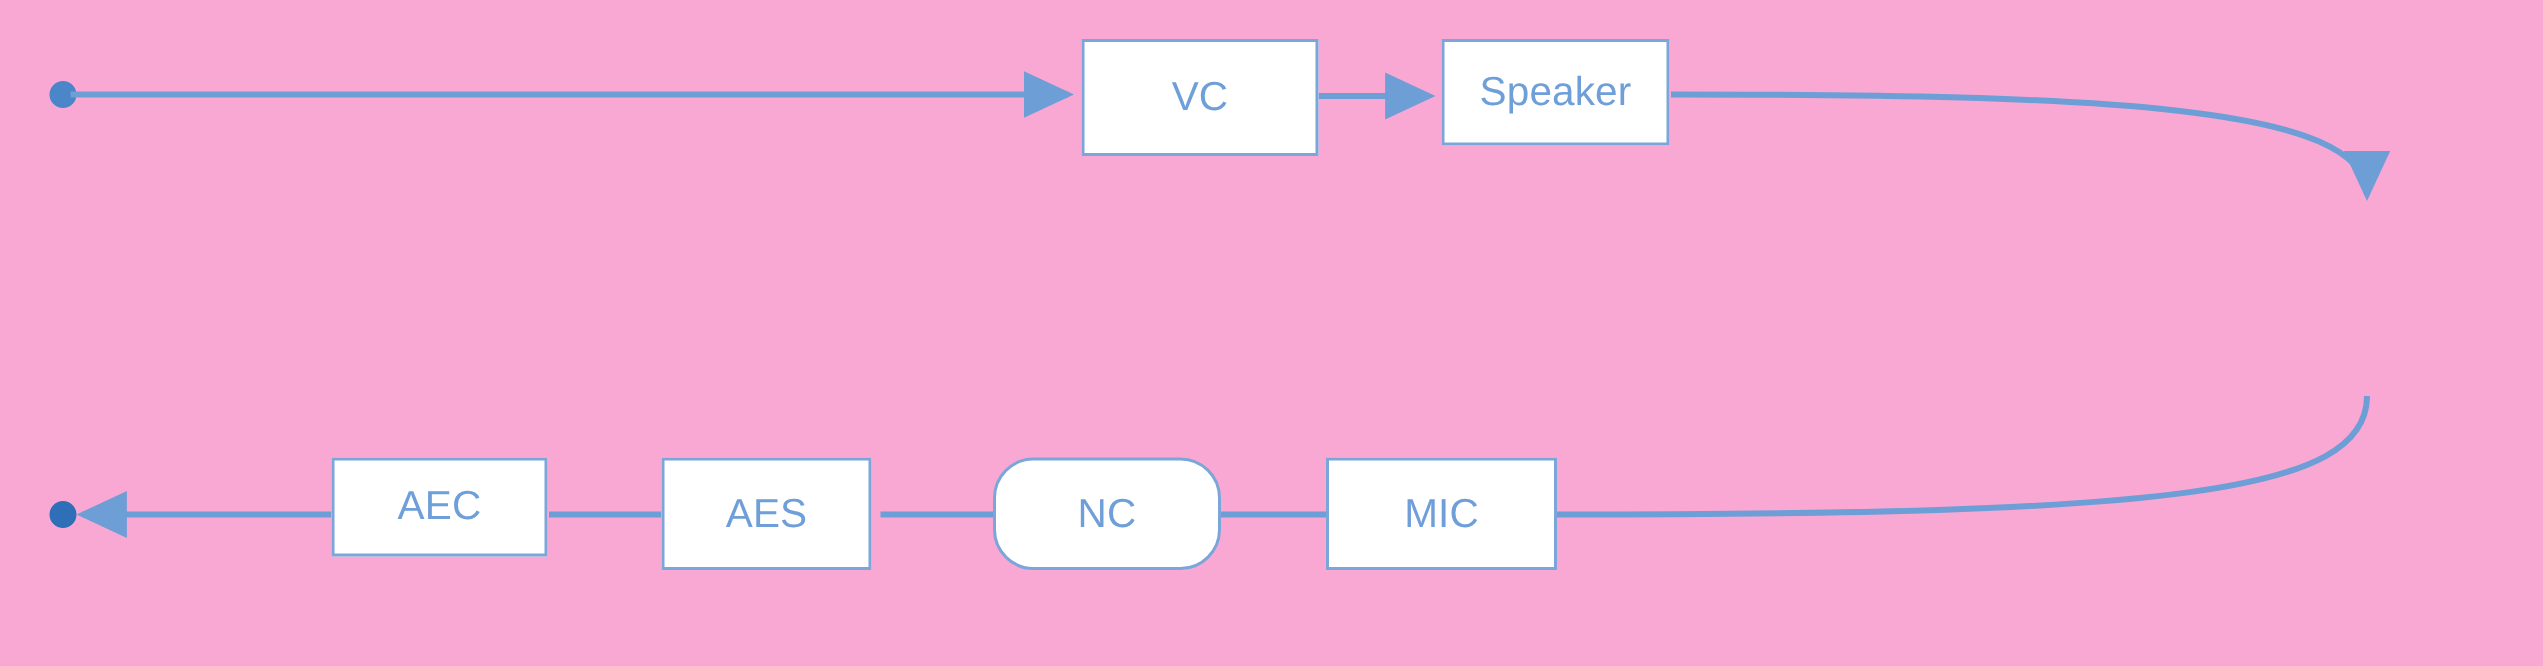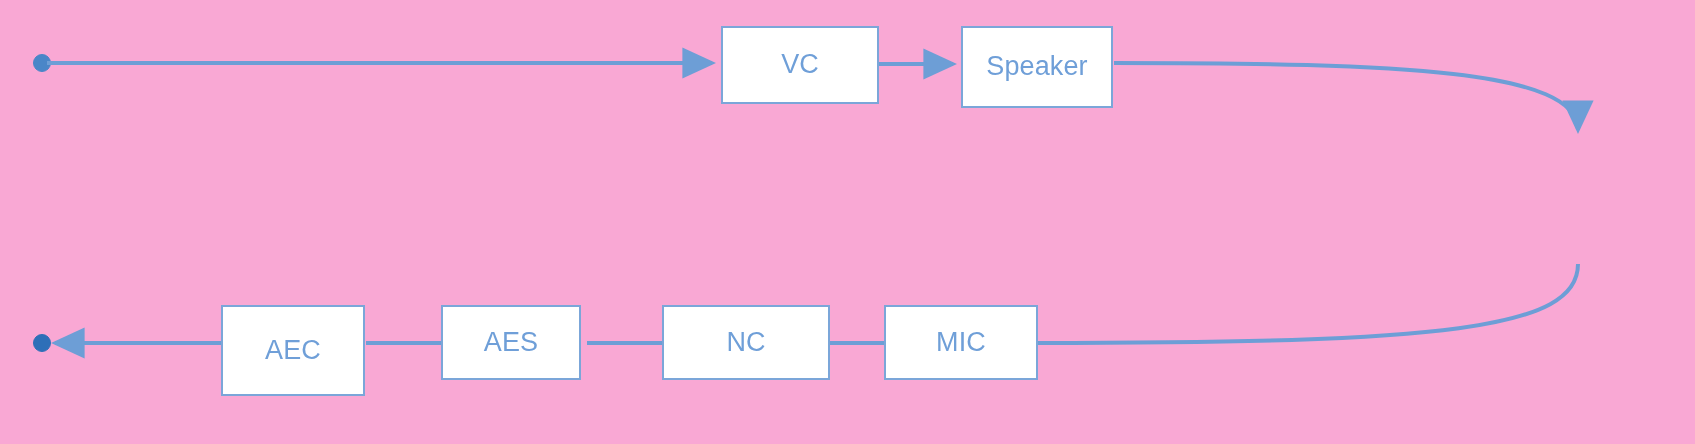--- a/index.html
+++ b/index.html
@@ -39,25 +39,25 @@
     font-weight: 400;
     line-height: 1.18;
     letter-spacing: 0.1px;
     font-family: "Liberation Sans", sans-serif;
   }
   .node span {
     display: block;
     pointer-events: none;
   }
   .node-vc       { left: 721px; top: 26px;  width: 158px; height: 78px; }
-  .node-speaker  { left: 961px; top: 26px;  width: 152px; height: 82px; }
+  .node-speaker  { left: 961px; top: 26px;  width: 152px; height: 71px; }
   .node-acoustic { left: 1472px; top: 169px; width: 212px; height: 95px; }
-  .node-aec      { left: 221px; top: 305px; width: 144px; height: 91px; }
+  .node-aec      { left: 221px; top: 305px; width: 144px; height: 66px; }
   .node-aes      { left: 441px; top: 305px; width: 140px; height: 75px; }
-  .node-nc       { left: 662px; top: 305px; width: 168px; height: 75px; }
+  .node-nc       { left: 662px; top: 305px; width: 152px; height: 75px; border-radius: 27px; }
   .node-mic      { left: 884px; top: 305px; width: 154px; height: 75px; }
 </style>
 </head>
 <body>
 
 <div id="canvas">
 
   <svg class="wires" viewBox="0 0 1695 444">
     <defs>
       <marker id="arrowBlue" markerWidth="9" markerHeight="9" refX="7.4" refY="4.5" orient="auto" markerUnits="strokeWidth">

